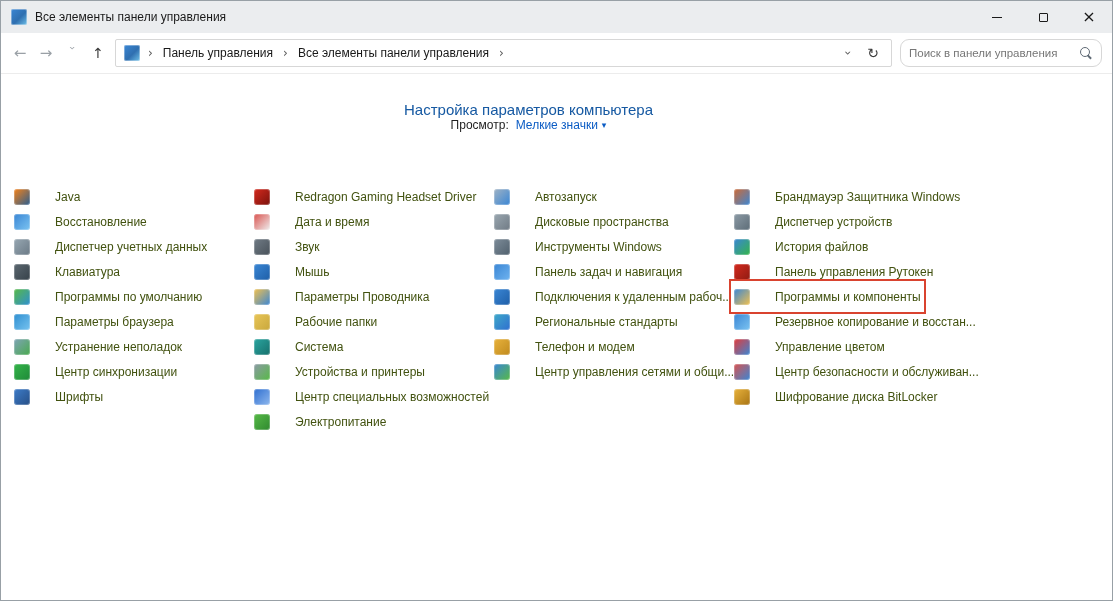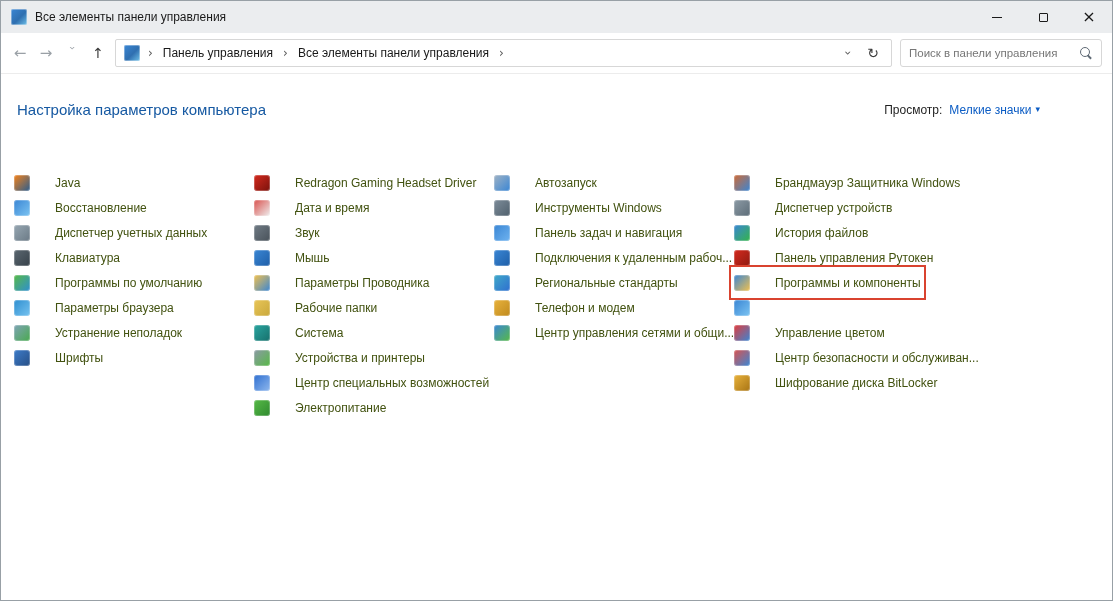--- a/index.html
+++ b/index.html
@@ -48,21 +48,21 @@
     background:linear-gradient(135deg,#3a86d4 0%,#2f6fb0 55%,#6fc0e8 100%);
     box-shadow:inset 0 0 0 1px rgba(255,255,255,.35);
   }
   .crumb { font-size:12px; color:#191919; padding:4px 6px; white-space:nowrap; cursor:default; }
   .crumb-sep { font-size:12px; color:#555; padding:0 2px; }
   .address-spacer { flex:1; }
   .address-chevron { font-size:12px; color:#555; transform:rotate(90deg); padding:0 2px; margin-right:10px; }
   .refresh { font-size:14px; color:#3b3b3b; padding:0 6px 0 2px; }
 
   .search-box {
-    width:202px; height:28px; border:1px solid #d7d7d7; border-radius:3px; background:#fff;
+    width:202px; height:28px; border:1px solid #d7d7d7; border-radius:9px; background:#fff;
     display:flex; align-items:center; padding:0 8px;
   }
   .search-input {
     border:none; outline:none; flex:1; font-size:11.5px; color:#333; min-width:0;
     font-family:"Liberation Sans","DejaVu Sans",sans-serif;
   }
   .search-input::placeholder { color:#767676; }
   .mag { position:relative; width:14px; height:14px; flex:none; }
   .mag::before {
     content:""; position:absolute; width:8px; height:8px; left:1px; top:1px;
@@ -71,20 +71,21 @@
   .mag::after {
     content:""; position:absolute; width:5px; height:1.5px; background:#5f6a75;
     left:8px; top:10px; transform:rotate(45deg);
   }
 
   
   .content { background:#fff; height:527px; }
   .header-row {
     display:flex; justify-content:space-between; align-items:center;
     padding:27px 72px 0 16px;
+    flex-direction:column;
   }
   .page-title { font-size:15px; color:#1659a2; font-weight:400; }
   .view-options { display:flex; align-items:center; gap:7px; font-size:12px; }
   .view-label { color:#1f1f1f; }
   .view-link { color:#0b5cc4; display:flex; align-items:center; gap:4px; cursor:pointer; }
   .view-caret { font-size:9px; color:#0b5cc4; }
 
   .grid {
     margin:52px 0 0 13px;
     display:grid; grid-template-columns:repeat(4,240px);
@@ -194,20 +195,24 @@
           </div>
           <div class="item">
             <span class="ic" style="background: linear-gradient(135deg, rgb(47, 143, 208), rgb(119, 195, 240));"></span>
             <span class="lbl">Параметры браузера</span>
           </div>
           <div class="item">
             <span class="ic" style="background: linear-gradient(135deg, rgb(127, 164, 181), rgb(73, 169, 79));"></span>
             <span class="lbl">Устранение неполадок</span>
           </div>
           <div class="item">
+            <span class="ic" style="background: linear-gradient(135deg, rgb(52, 180, 74), rgb(31, 138, 56));"></span>
+            <span class="lbl">Центр синхронизации</span>
+          </div>
+          <div class="item">
             <span class="ic" style="background: linear-gradient(135deg, rgb(61, 124, 201), rgb(39, 79, 134));"></span>
             <span class="lbl">Шрифты</span>
           </div>
         </div>
       <div class="col">
 
       <div class="item">
             <span class="ic" style="background: linear-gradient(135deg, rgb(212, 42, 30), rgb(122, 18, 12));"></span>
             <span class="lbl">Redragon Gaming Headset Driver</span>
           </div>
@@ -248,20 +253,24 @@
             <span class="lbl">Электропитание</span>
           </div>
         </div>
       <div class="col">
 
       <div class="item">
             <span class="ic" style="background: linear-gradient(135deg, rgb(159, 178, 196), rgb(58, 134, 212));"></span>
             <span class="lbl">Автозапуск</span>
           </div>
           <div class="item">
+            <span class="ic" style="background: linear-gradient(135deg, rgb(154, 167, 176), rgb(112, 123, 133));"></span>
+            <span class="lbl">Дисковые пространства</span>
+          </div>
+          <div class="item">
             <span class="ic" style="background: linear-gradient(135deg, rgb(125, 140, 153), rgb(80, 96, 109));"></span>
             <span class="lbl">Инструменты Windows</span>
           </div>
           <div class="item">
             <span class="ic" style="background: linear-gradient(135deg, rgb(58, 134, 212), rgb(111, 179, 240));"></span>
             <span class="lbl">Панель задач и навигация</span>
           </div>
           <div class="item">
             <span class="ic" style="background: linear-gradient(135deg, rgb(58, 134, 212), rgb(31, 95, 168));"></span>
             <span class="lbl">Подключения к удаленным рабоч...</span>
@@ -296,20 +305,21 @@
           <div class="item">
             <span class="ic" style="background: linear-gradient(135deg, rgb(212, 42, 30), rgb(143, 27, 18));"></span>
             <span class="lbl">Панель управления Рутокен</span>
           </div>
           <div class="item highlight">
             <span class="ic" style="background: linear-gradient(135deg, rgb(58, 134, 212), rgb(242, 193, 78));"></span>
             <span class="lbl">Программы и компоненты</span>
           </div>
           <div class="item">
             <span class="ic" style="background: linear-gradient(135deg, rgb(58, 134, 212), rgb(124, 196, 242));"></span>
+            <span class="lbl">Резервное копирование и восстан...</span>
           </div>
           <div class="item">
             <span class="ic" style="background: linear-gradient(135deg, rgb(226, 59, 59), rgb(58, 134, 212));"></span>
             <span class="lbl">Управление цветом</span>
           </div>
           <div class="item">
             <span class="ic" style="background: linear-gradient(135deg, rgb(217, 83, 79), rgb(58, 134, 212));"></span>
             <span class="lbl">Центр безопасности и обслуживан...</span>
           </div>
           <div class="item">

